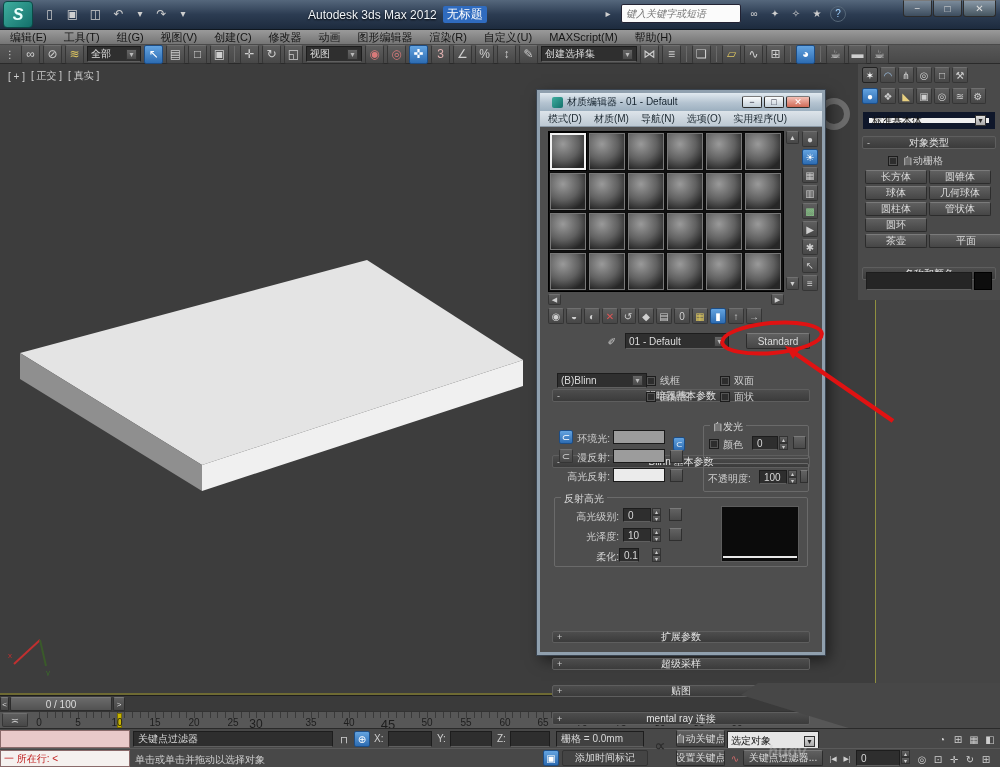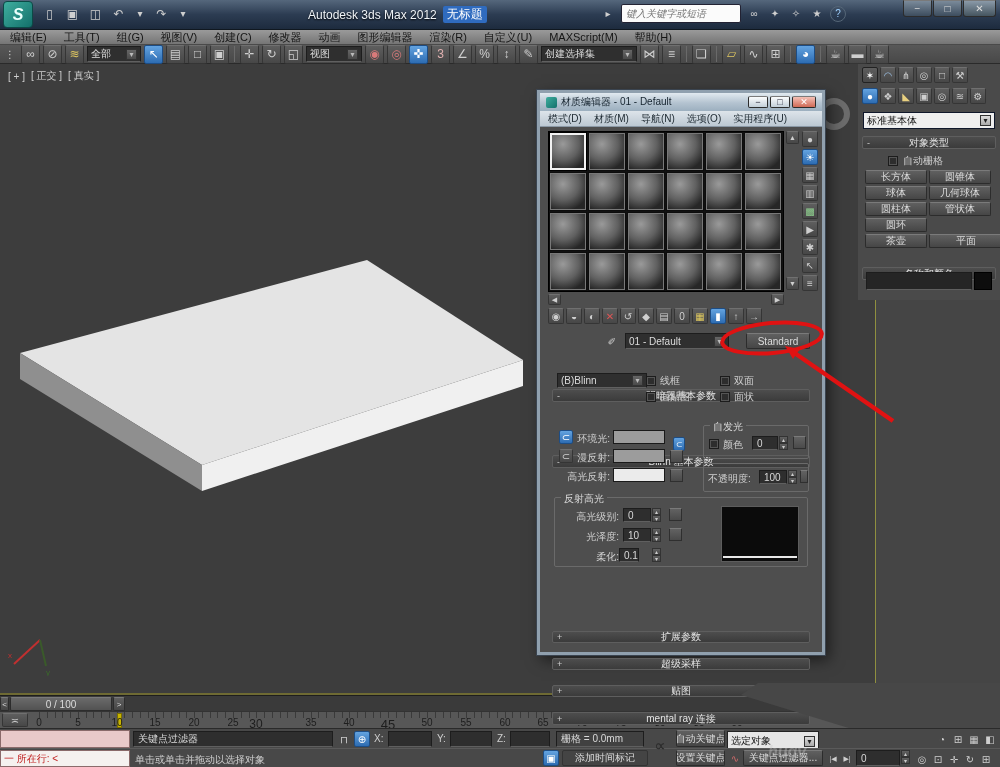--- a/index.html
+++ b/index.html
@@ -174,21 +174,21 @@
   </div>
   <div class="abs flex" style="left:4px;top:24px;gap:2px">
     <span class="ico sm hl">●</span>
     <span class="ico sm">❖</span>
     <span class="ico sm" style="color:#e8d080">◣</span>
     <span class="ico sm">▣</span>
     <span class="ico sm">◎</span>
     <span class="ico sm">≋</span>
     <span class="ico sm">⚙</span>
   </div>
-  <div class="abs combo" style="left:5px;top:48px;width:132px;height:17px;background:#efefef;color:#111;border:1px solid #0f172a">
+  <div class="abs combo" style="left:5px;top:48px;width:132px;height:17px;background:#efefef;color:#111;border:6px solid #0f172a">
     <span>标准基本体</span>
     <span class="car" style="background:linear-gradient(#ddd,#aaa);color:#222">▾</span>
   </div>
   <div class="abs hdr" style="left:4px;top:72px;width:134px;height:13px">
       <span class="pm">-</span>
       <span>对象类型</span>
     </div>
   <div class="abs flex" style="left:30px;top:90px;gap:5px">
     <span class="cb"></span>
     <span class="lbl">自动栅格</span>
@@ -225,21 +225,21 @@
     </div>
   <div class="abs hdr" style="left:4px;top:190px;width:134px;height:13px">
       <span class="pm">-</span>
       <span>名称和颜色</span>
     </div>
   <div class="abs fld" style="left:8px;top:208px;width:106px;height:18px;background:#252525"></div>
   <div class="abs" style="left:116px;top:208px;width:18px;height:18px;background:#0d0d0d;border:1px solid #000"></div>
 </div>
 
 <div class="abs" style="left:537px;top:90px;width:288px;height:565px;background:#4e4e4e;border:3px solid #90a0ae;outline:1px solid #3a4450;box-shadow:4px 5px 14px rgba(0,0,0,.55);z-index:10">
-  <div class="flex" style="height:18px;background:linear-gradient(#e2eaf0,#b4c3d0 55%,#9cafbf);padding:0 6px;justify-content:space-between">
+  <div class="flex" style="height:18px;background:linear-gradient(#e2eaf0,#b4c3d0 55%,#9cafbf);padding:0 12px;justify-content:space-between">
     <span class="flex" style="gap:4px">
       <span style="width:11px;height:11px;background:linear-gradient(135deg,#3fae9f,#13706b);border-radius:2px;display:inline-block"></span>
       <span style="color:#16242f;font-size:10px">材质编辑器 - 01 - Default</span>
     </span>
     <span class="flex" style="gap:2px">
       <span class="btn" style="width:20px;height:12px;background:linear-gradient(#fbfcfd,#c3cfd9)">
           <i style="font-style:normal;color:#223;font-size:9px">−</i>
         </span>
       <span class="btn" style="width:20px;height:12px;background:linear-gradient(#fbfcfd,#c3cfd9)">
           <i style="font-style:normal;color:#223;font-size:9px">□</i>

